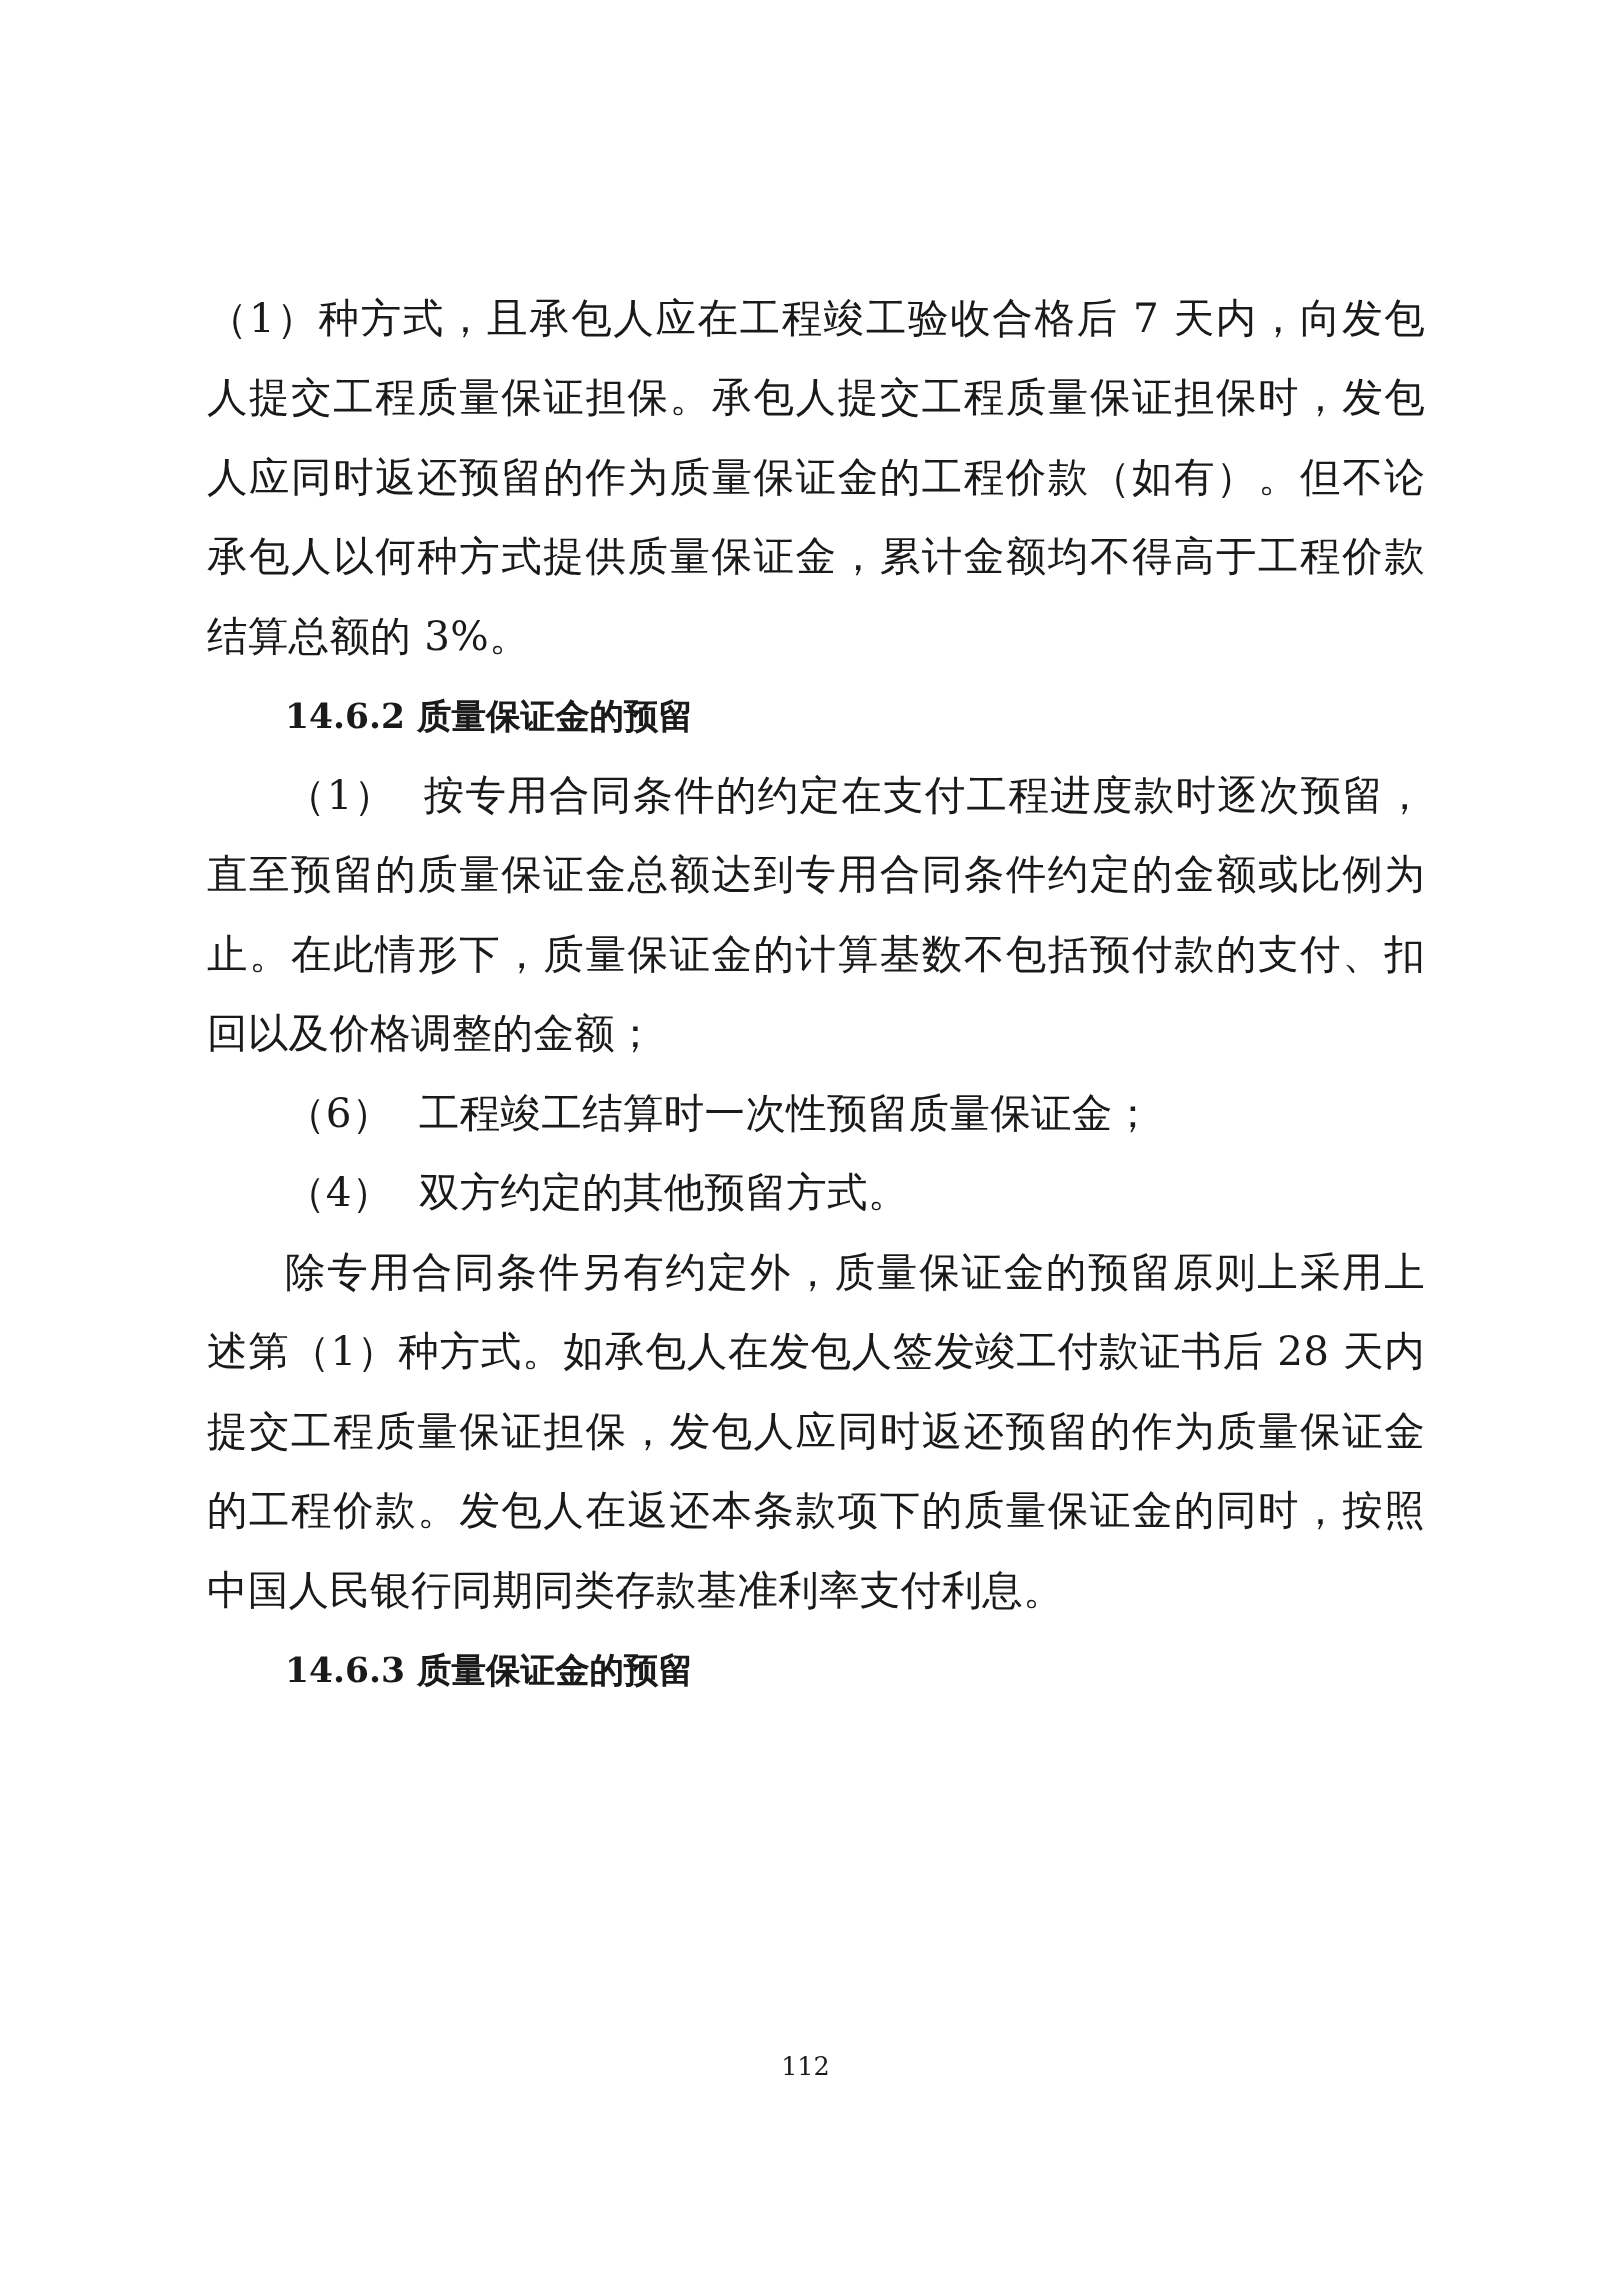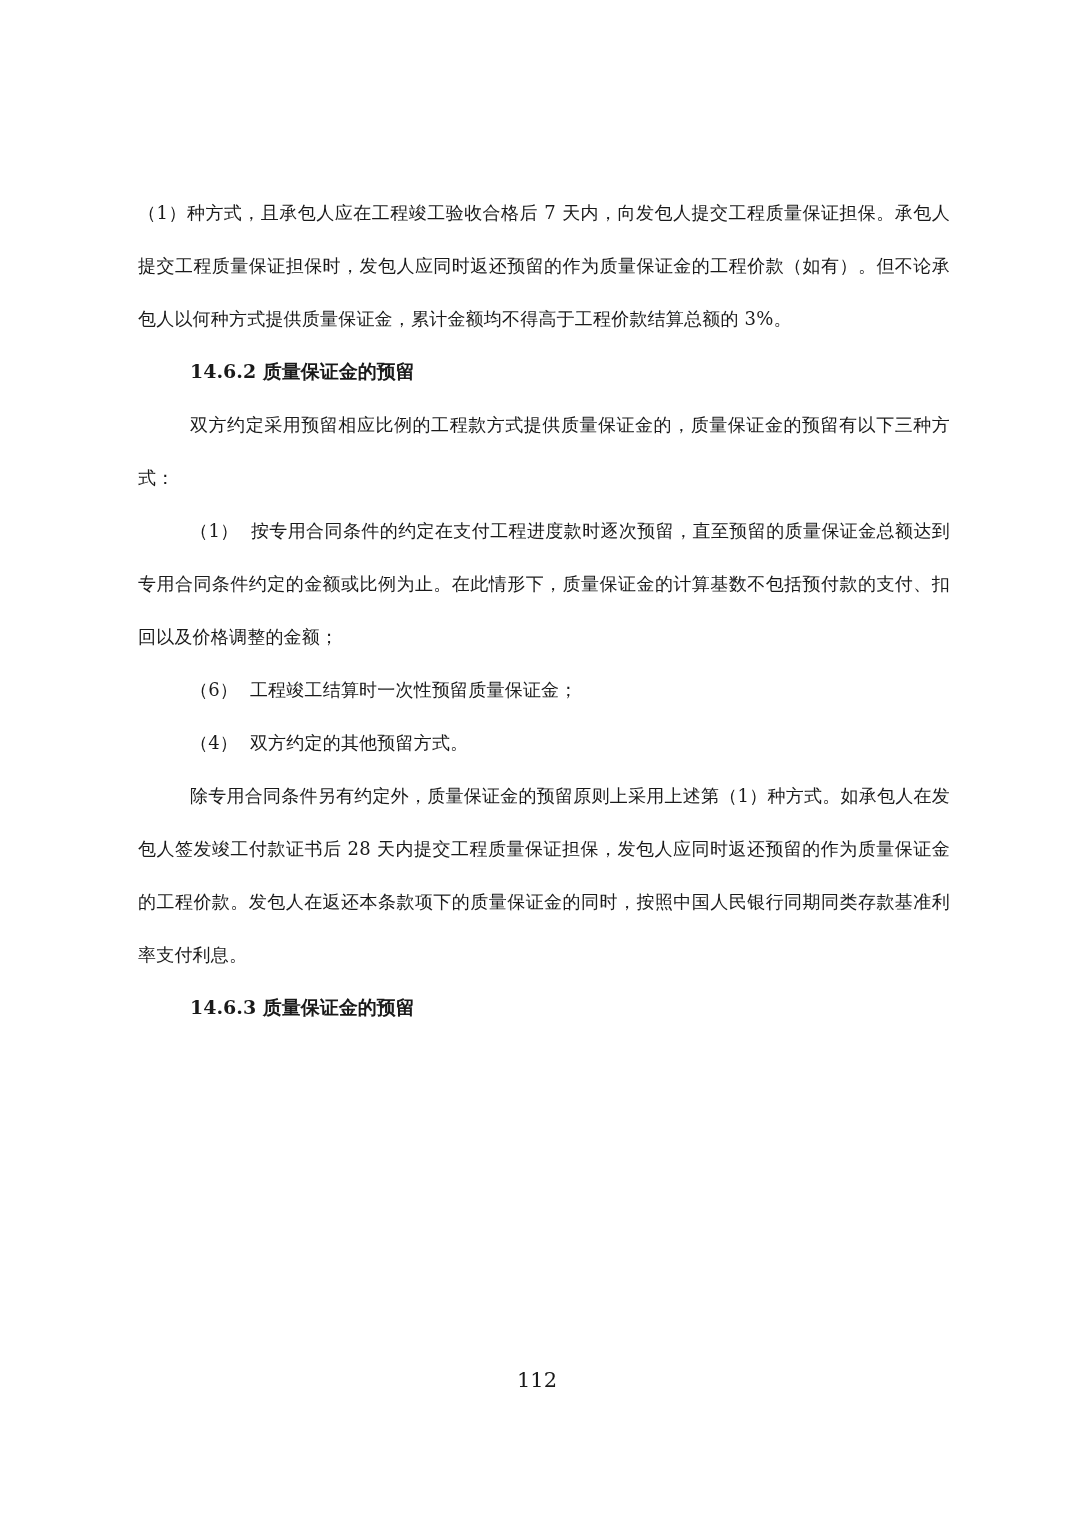--- a/index.html
+++ b/index.html
@@ -18,60 +18,59 @@
     color: #1a1a1a;
     overflow: hidden;
   }
   .content {
     position: absolute;
     left: 138px;
     top: 186px;
     width: 812px;
   }
   .para {
-    font-size: 18px;
+    font-size: 27px;
     line-height: 53px;
     letter-spacing: 0.2px;
     text-align: justify;
     text-justify: inter-character;
     margin: 0 0 0 0;
     white-space: pre-wrap;
     word-break: break-all;
   }
   .para.indent {
     text-indent: 52px;
   }
   .heading {
-    font-size: 19px;
+    font-size: 23px;
     line-height: 53px;
     margin: 0;
     text-indent: 52px;
   }
   .footer {
     position: absolute;
     left: 0;
     right: 0;
     top: 1368px;
     text-align: center;
-    font-size: 21px;
+    font-size: 17px;
     font-family: "DejaVu Serif", serif;
     color: #1a1a1a;
   }
 </style>
 </head>
 <body>
 
 <div class="page">
   <div class="content">
 
     <p class="para">（1）种方式，且承包人应在工程竣工验收合格后 7 天内，向发包人提交工程质量保证担保。承包人提交工程质量保证担保时，发包人应同时返还预留的作为质量保证金的工程价款（如有）。但不论承包人以何种方式提供质量保证金，累计金额均不得高于工程价款结算总额的 3%。</p>
 
     <h3 class="heading">14.6.2  质量保证金的预留</h3>
 
-    <p class="para indent">双方约定采用预留相应比例的工程款方式提供质量保证金的，质量保证金的预留有以下三种方式：</p>
 
     <p class="para indent">（1）  按专用合同条件的约定在支付工程进度款时逐次预留，直至预留的质量保证金总额达到专用合同条件约定的金额或比例为止。在此情形下，质量保证金的计算基数不包括预付款的支付、扣回以及价格调整的金额；</p>
 
     <p class="para indent">（6）  工程竣工结算时一次性预留质量保证金；</p>
 
     <p class="para indent">（4）  双方约定的其他预留方式。</p>
 
     <p class="para indent">除专用合同条件另有约定外，质量保证金的预留原则上采用上述第（1）种方式。如承包人在发包人签发竣工付款证书后 28 天内提交工程质量保证担保，发包人应同时返还预留的作为质量保证金的工程价款。发包人在返还本条款项下的质量保证金的同时，按照中国人民银行同期同类存款基准利率支付利息。</p>
 
     <h3 class="heading">14.6.3  质量保证金的预留</h3>

